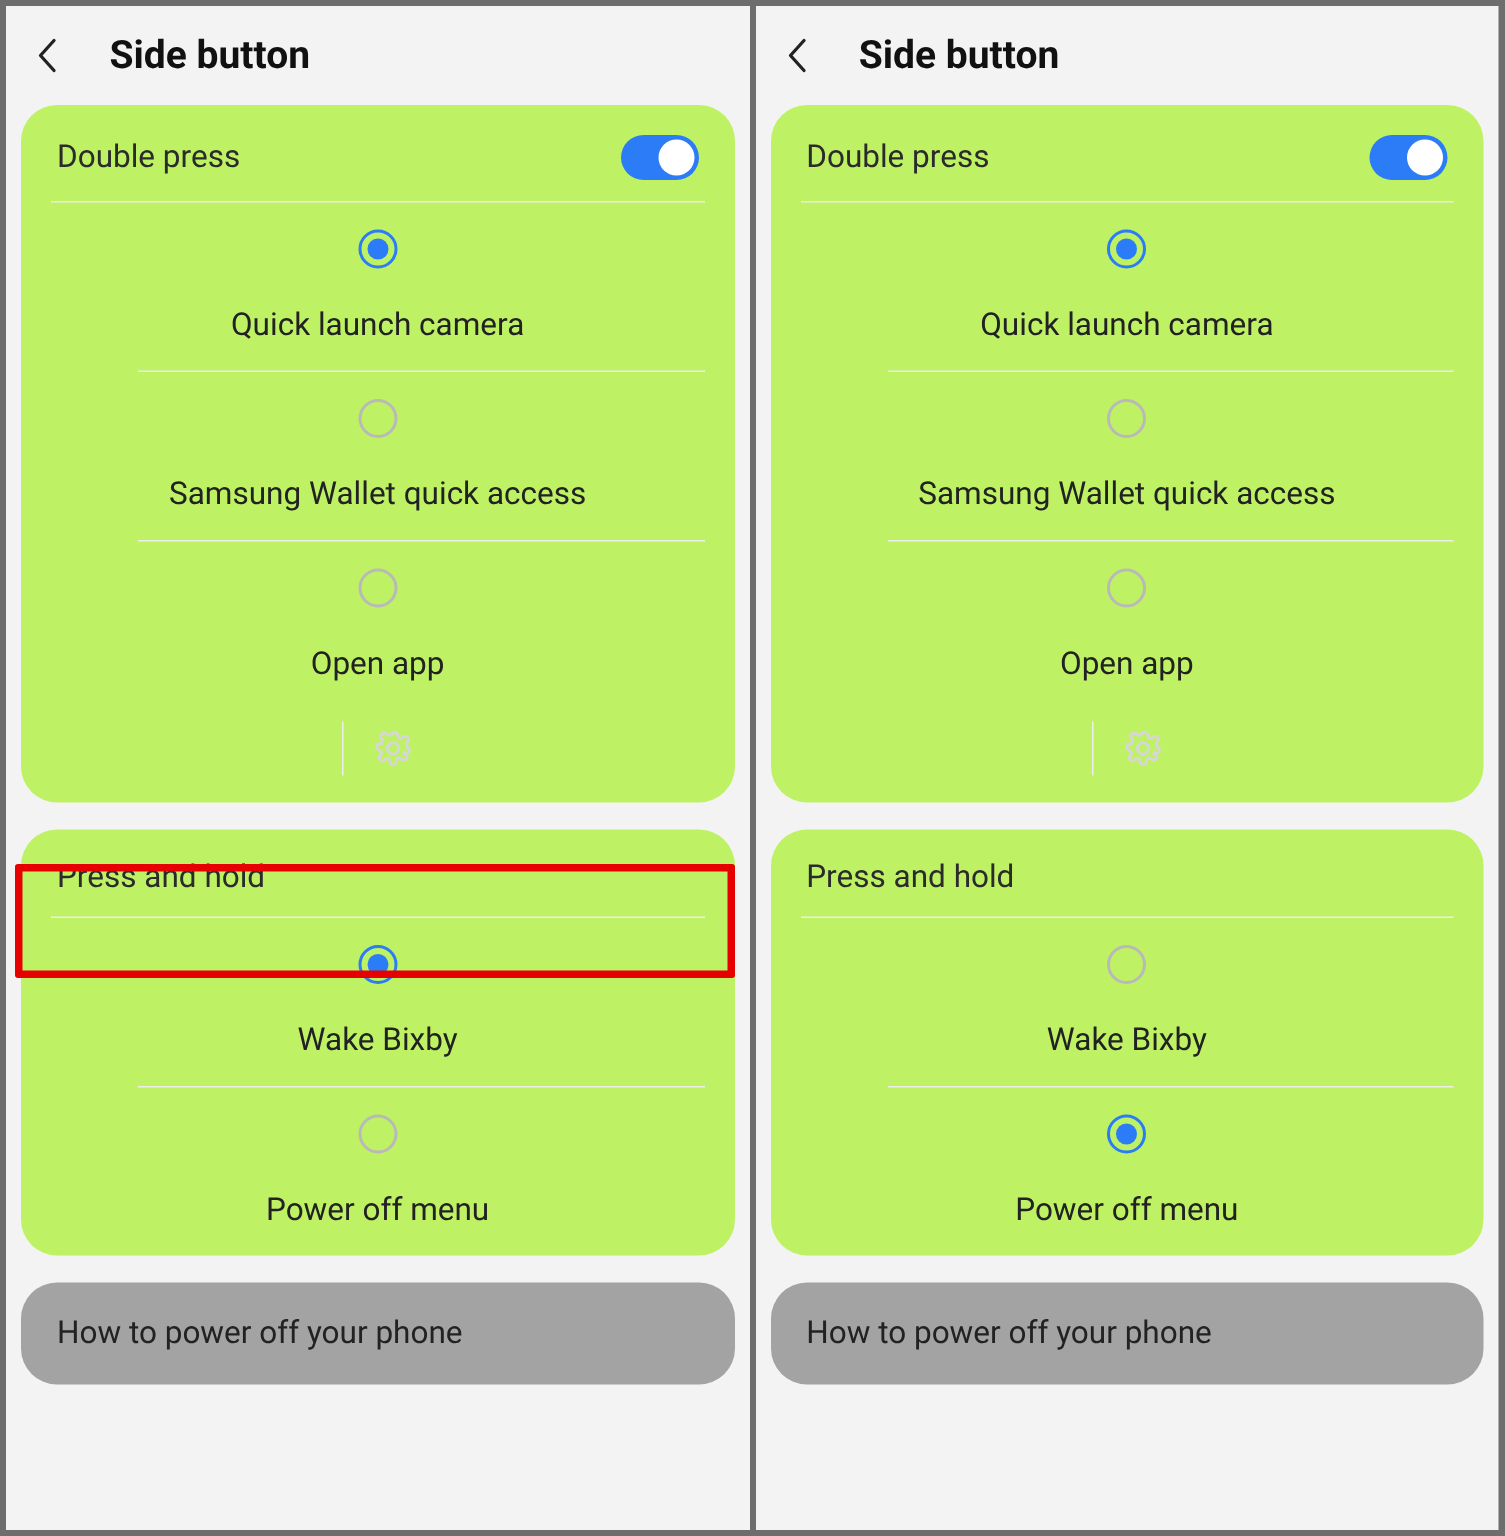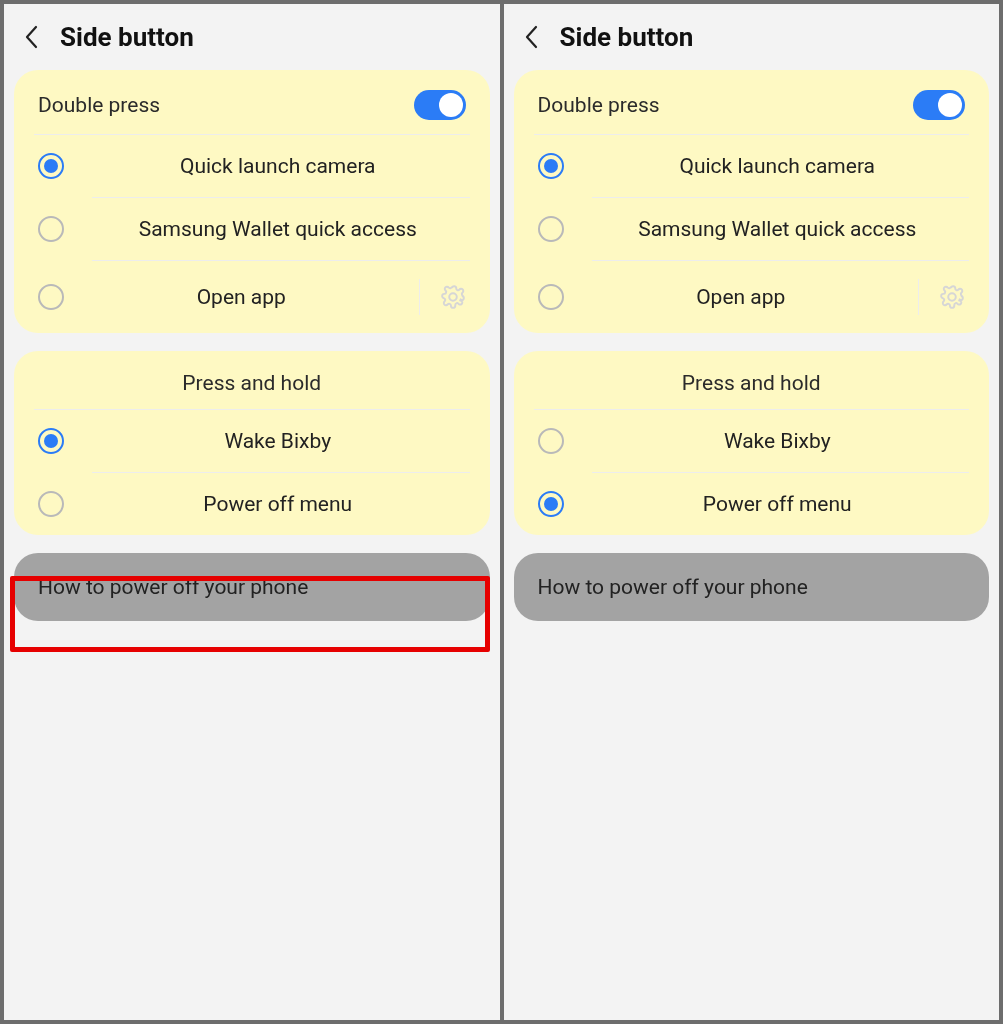--- a/index.html
+++ b/index.html
@@ -16,42 +16,41 @@
     flex: 1;
     background: #f3f3f3;
     display: flex;
     flex-direction: column;
     overflow: hidden;
   }
   .header {
     display: flex;
     align-items: center;
     padding: 18px 22px 18px 18px;
-    gap: 20px;
+    gap: 33px;
   }
   .back-chevron {
     width: 18px;
     height: 30px;
     display: flex;
     align-items: center;
     justify-content: center;
   }
   .back-chevron svg { width: 14px; height: 24px; }
   .page-title {
     font-size: 26px;
     font-weight: 700;
     color: #111;
   }
   .card {
-    background: #fef9c3;
+    background: #bef264;
     border-radius: 24px;
     margin: 0 10px 18px 10px;
     padding: 0;
     overflow: hidden;
-    text-align: center;
   }
   .section-header-row {
     display: flex;
     align-items: center;
     justify-content: space-between;
     padding: 20px 24px 14px 24px;
   }
   .section-header {
     font-size: 21px;
     color: #2b2b2b;
@@ -82,20 +81,21 @@
     height: 1px;
     background: #ededed;
     margin: 0 20px;
   }
   .option-row {
     display: flex;
     align-items: center;
     padding: 18px 24px;
     gap: 26px;
     position: relative;
+    flex-direction: column;
   }
   .radio {
     width: 26px;
     height: 26px;
     border-radius: 50%;
     border: 2px solid #b9b9b9;
     flex-shrink: 0;
     position: relative;
   }
   .radio.selected {

